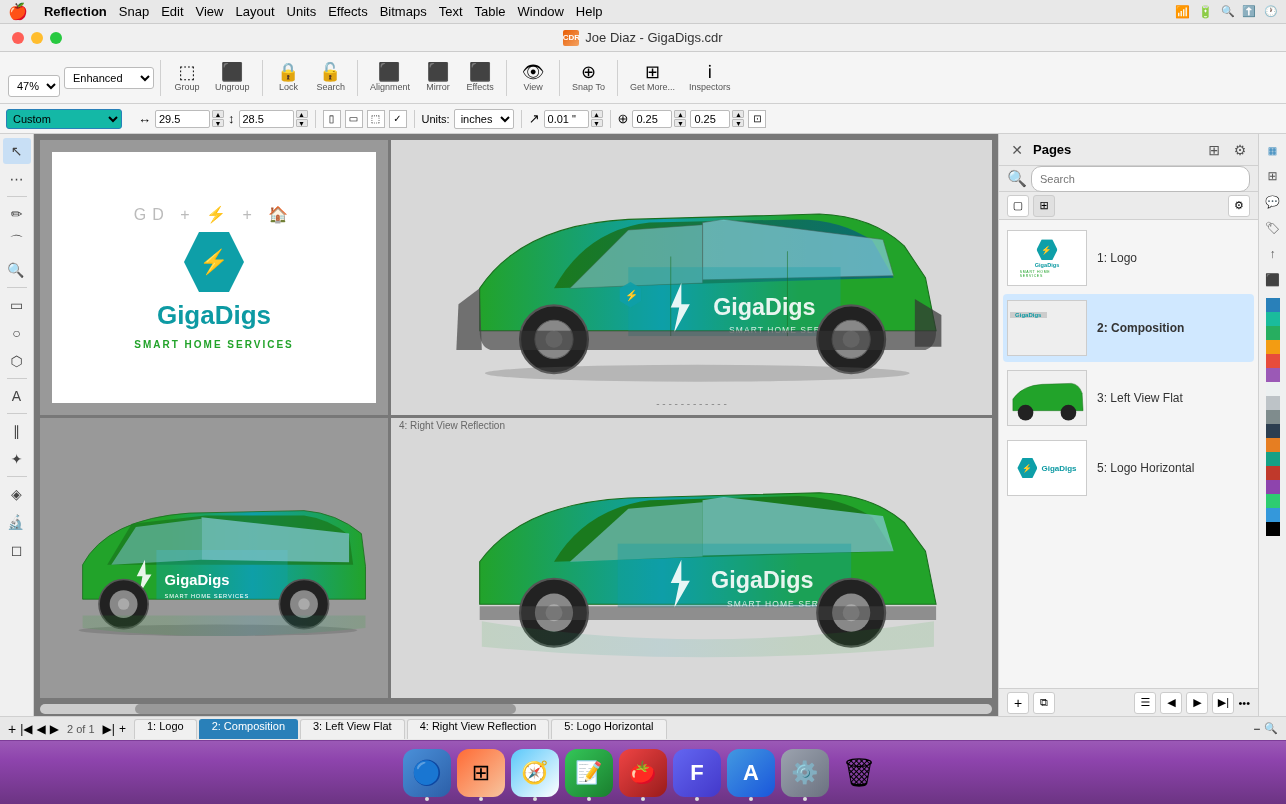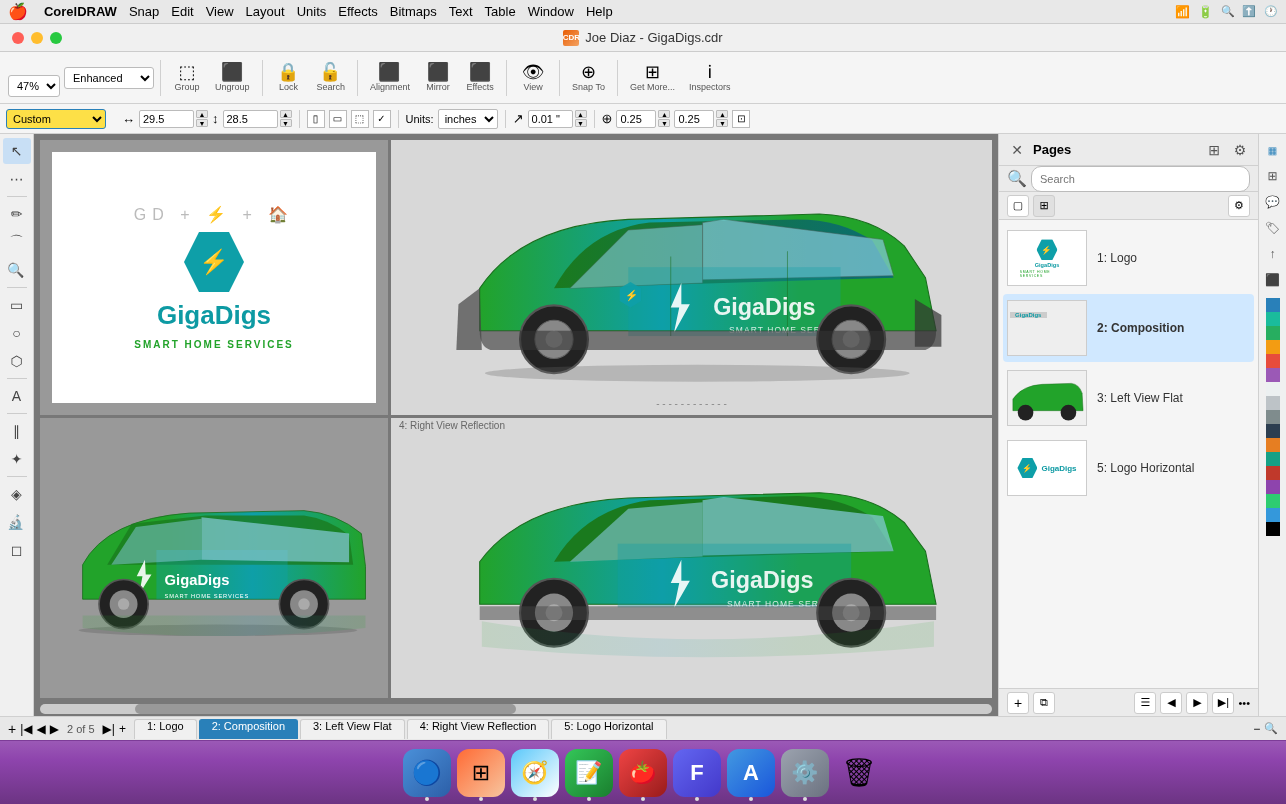--- a/index.html
+++ b/index.html
@@ -116,23 +116,23 @@
       border: 1px solid #bbb;
       border-radius: 2px;
       background: white;
       padding: 0 2px;
     }
     .custom-select {
       height: 20px;
       font-size: 11px;
       border: 1px solid #2980b9;
       border-radius: 3px;
-      background: #fde047;
+      background: #14b8a6;
       padding: 0 2px;
-      width: 100px;
+      width: 116px;
     }
     .propbar-sep { width: 1px; height: 18px; background: #ccc; margin: 0 3px; }
 
     
     .toolbox {
       width: 34px;
       background: #f0f0f0;
       border-right: 1px solid #d0d0d0;
       display: flex;
       flex-direction: column;
@@ -343,21 +343,21 @@
       left: 8px;
       font-size: 10px;
       color: #666;
     }
   </style>
 </head>
 <body>
 
 <div class="menubar">
   <span class="menubar-apple">🍎</span>
-  <span class="menubar-app">CorelDRAW</span>
+  <span class="menubar-app">Reflection</span>
   <span class="menubar-item">Snap</span>
   <span class="menubar-item">Edit</span>
   <span class="menubar-item">View</span>
   <span class="menubar-item">Layout</span>
   <span class="menubar-item">Units</span>
   <span class="menubar-item">Effects</span>
   <span class="menubar-item">Bitmaps</span>
   <span class="menubar-item">Text</span>
   <span class="menubar-item">Table</span>
   <span class="menubar-item">Window</span>
@@ -816,21 +816,21 @@
   </div>
 
 </div>
 
 <div class="bottom-tabs">
 
   <span style="cursor:pointer;font-size:14px;margin-right:4px;">+</span>
   <span style="cursor:pointer;font-size:12px;margin-right:4px;">|◀</span>
   <span style="cursor:pointer;font-size:12px;margin-right:4px;">◀</span>
   <span style="cursor:pointer;font-size:12px;margin-right:8px;">▶</span>
-  <span style="font-size:11px;margin-right:8px;color:#555;">2 of 5</span>
+  <span style="font-size:11px;margin-right:8px;color:#555;">2 of 1</span>
   <span style="cursor:pointer;font-size:12px;margin-right:4px;">▶|</span>
   <span style="cursor:pointer;font-size:12px;margin-right:8px;">+</span>
 
   <div class="tab-btn">1: Logo</div>
   <div class="tab-btn active">2: Composition</div>
   <div class="tab-btn">3: Left View Flat</div>
   <div class="tab-btn">4: Right View Reflection</div>
   <div class="tab-btn">5: Logo Horizontal</div>
 
   <div style="margin-left:auto;display:flex;align-items:center;gap:4px;">

